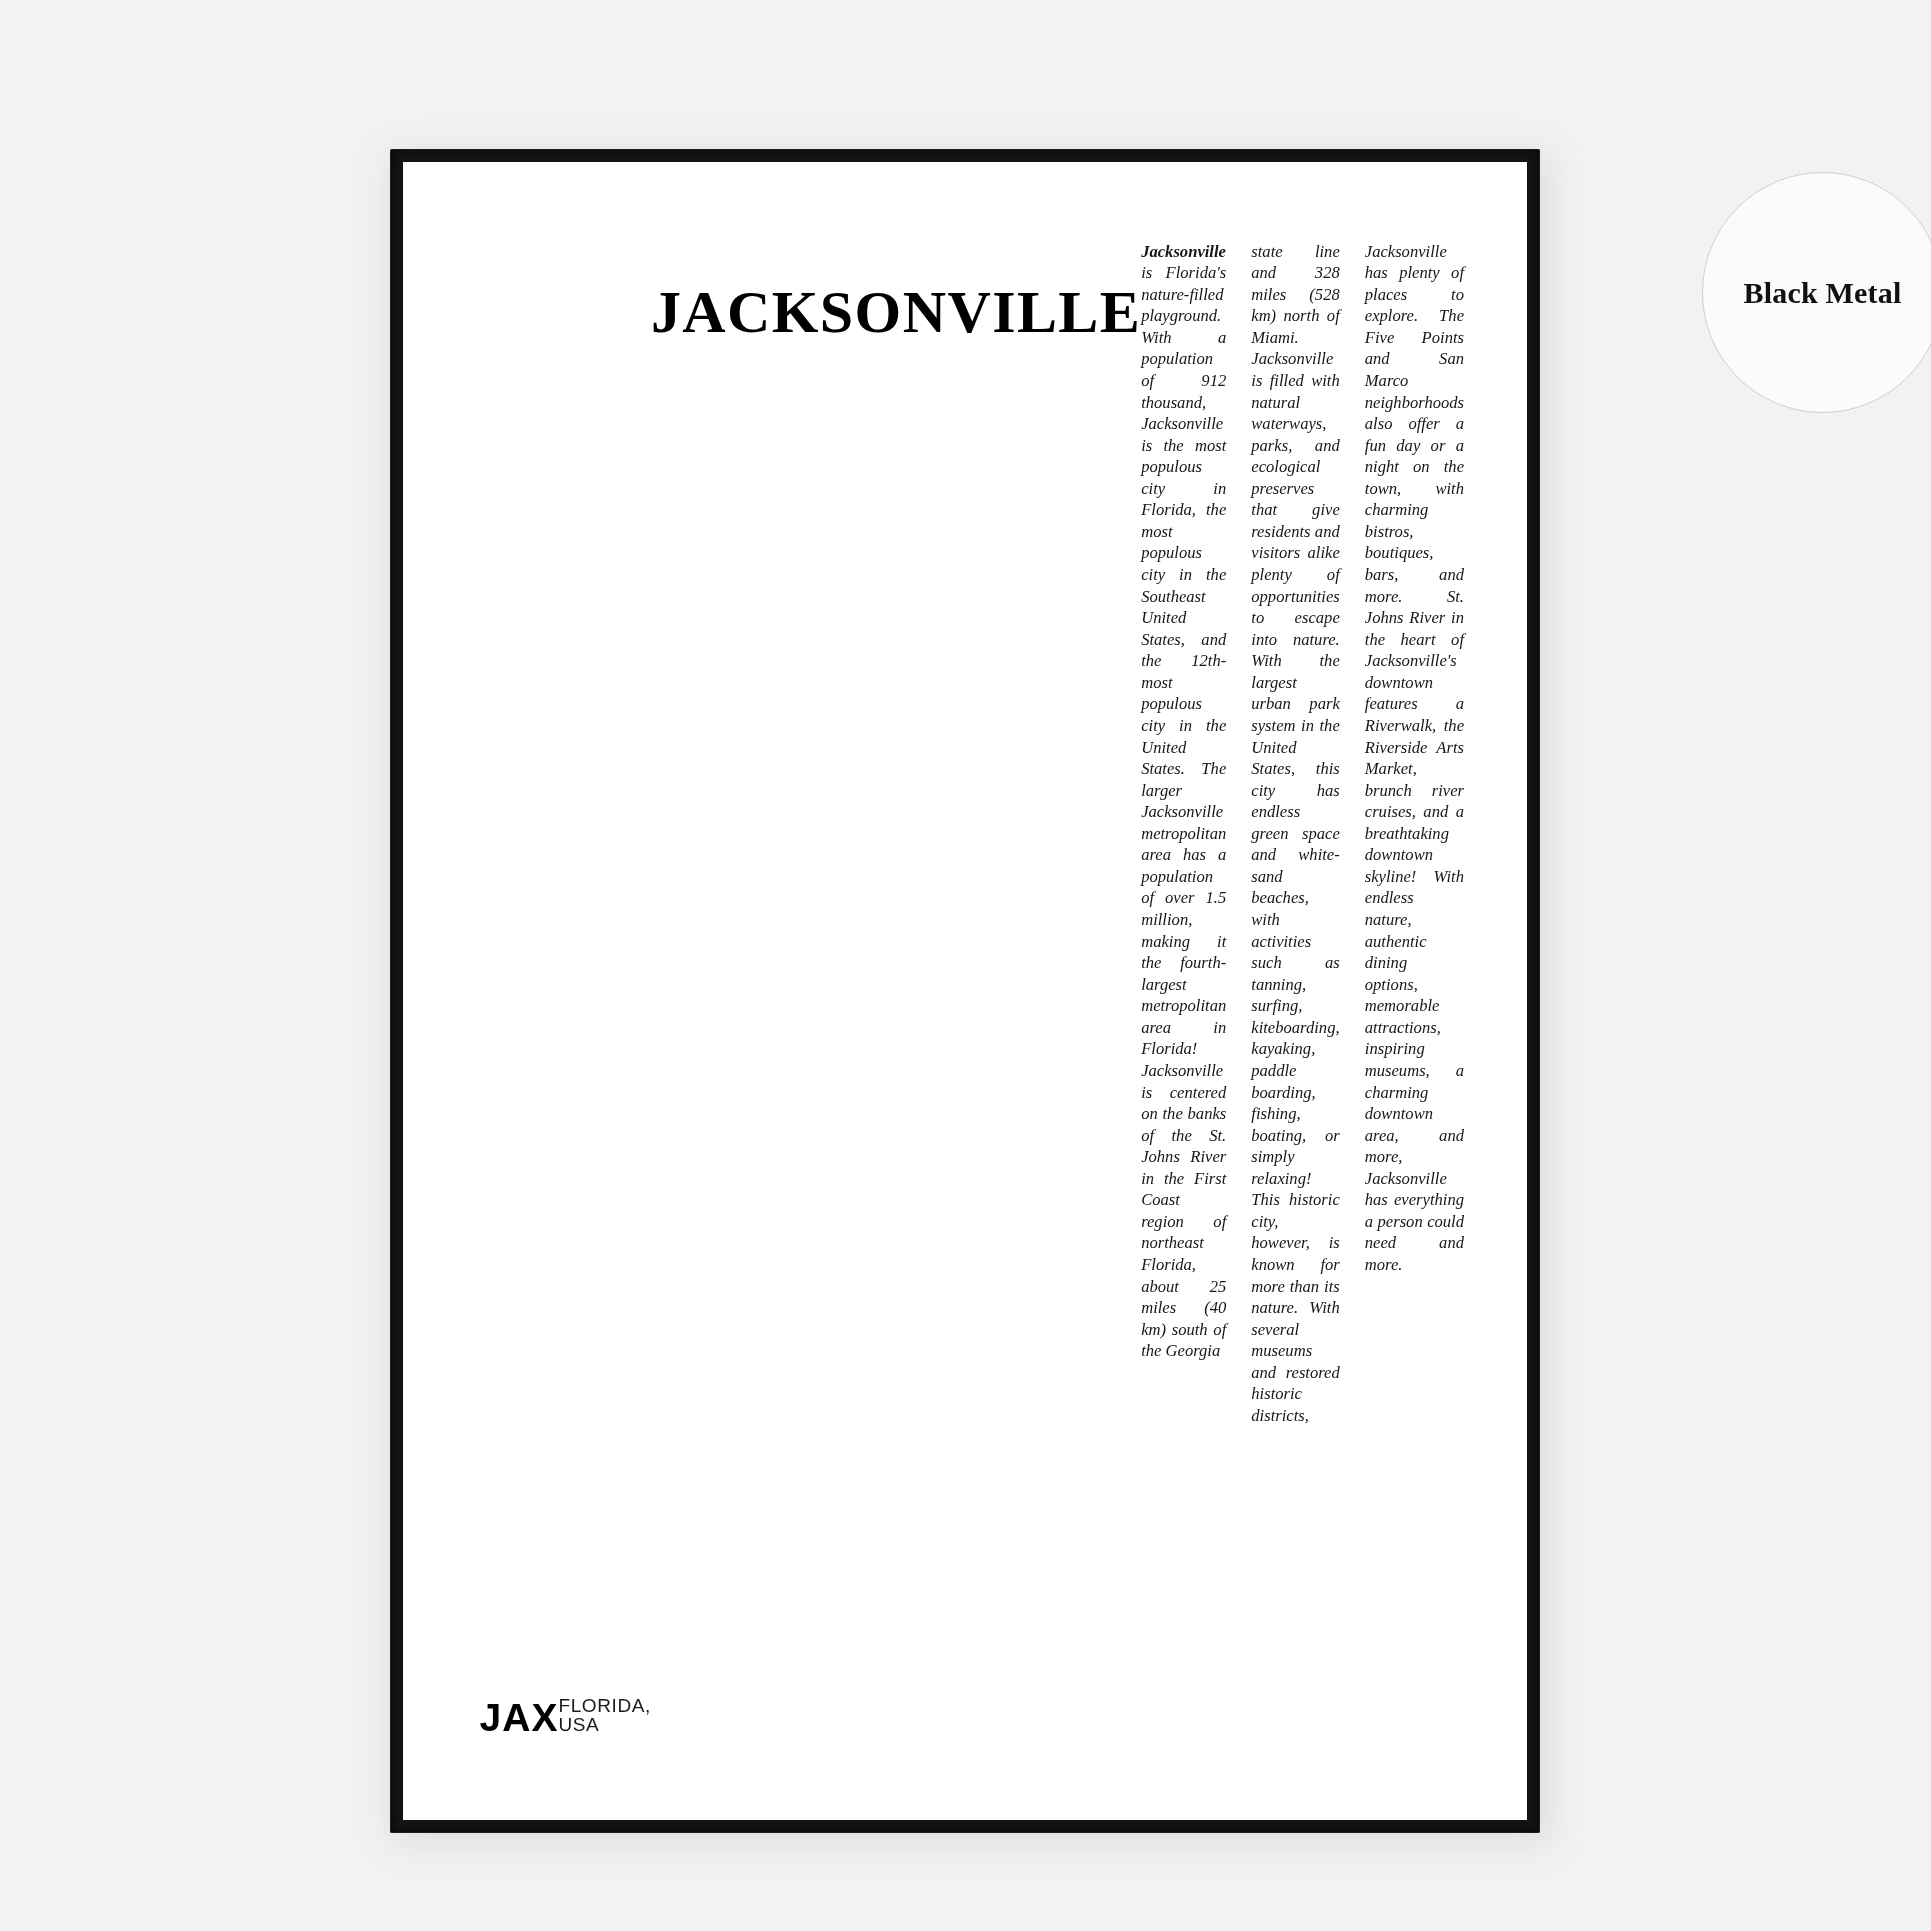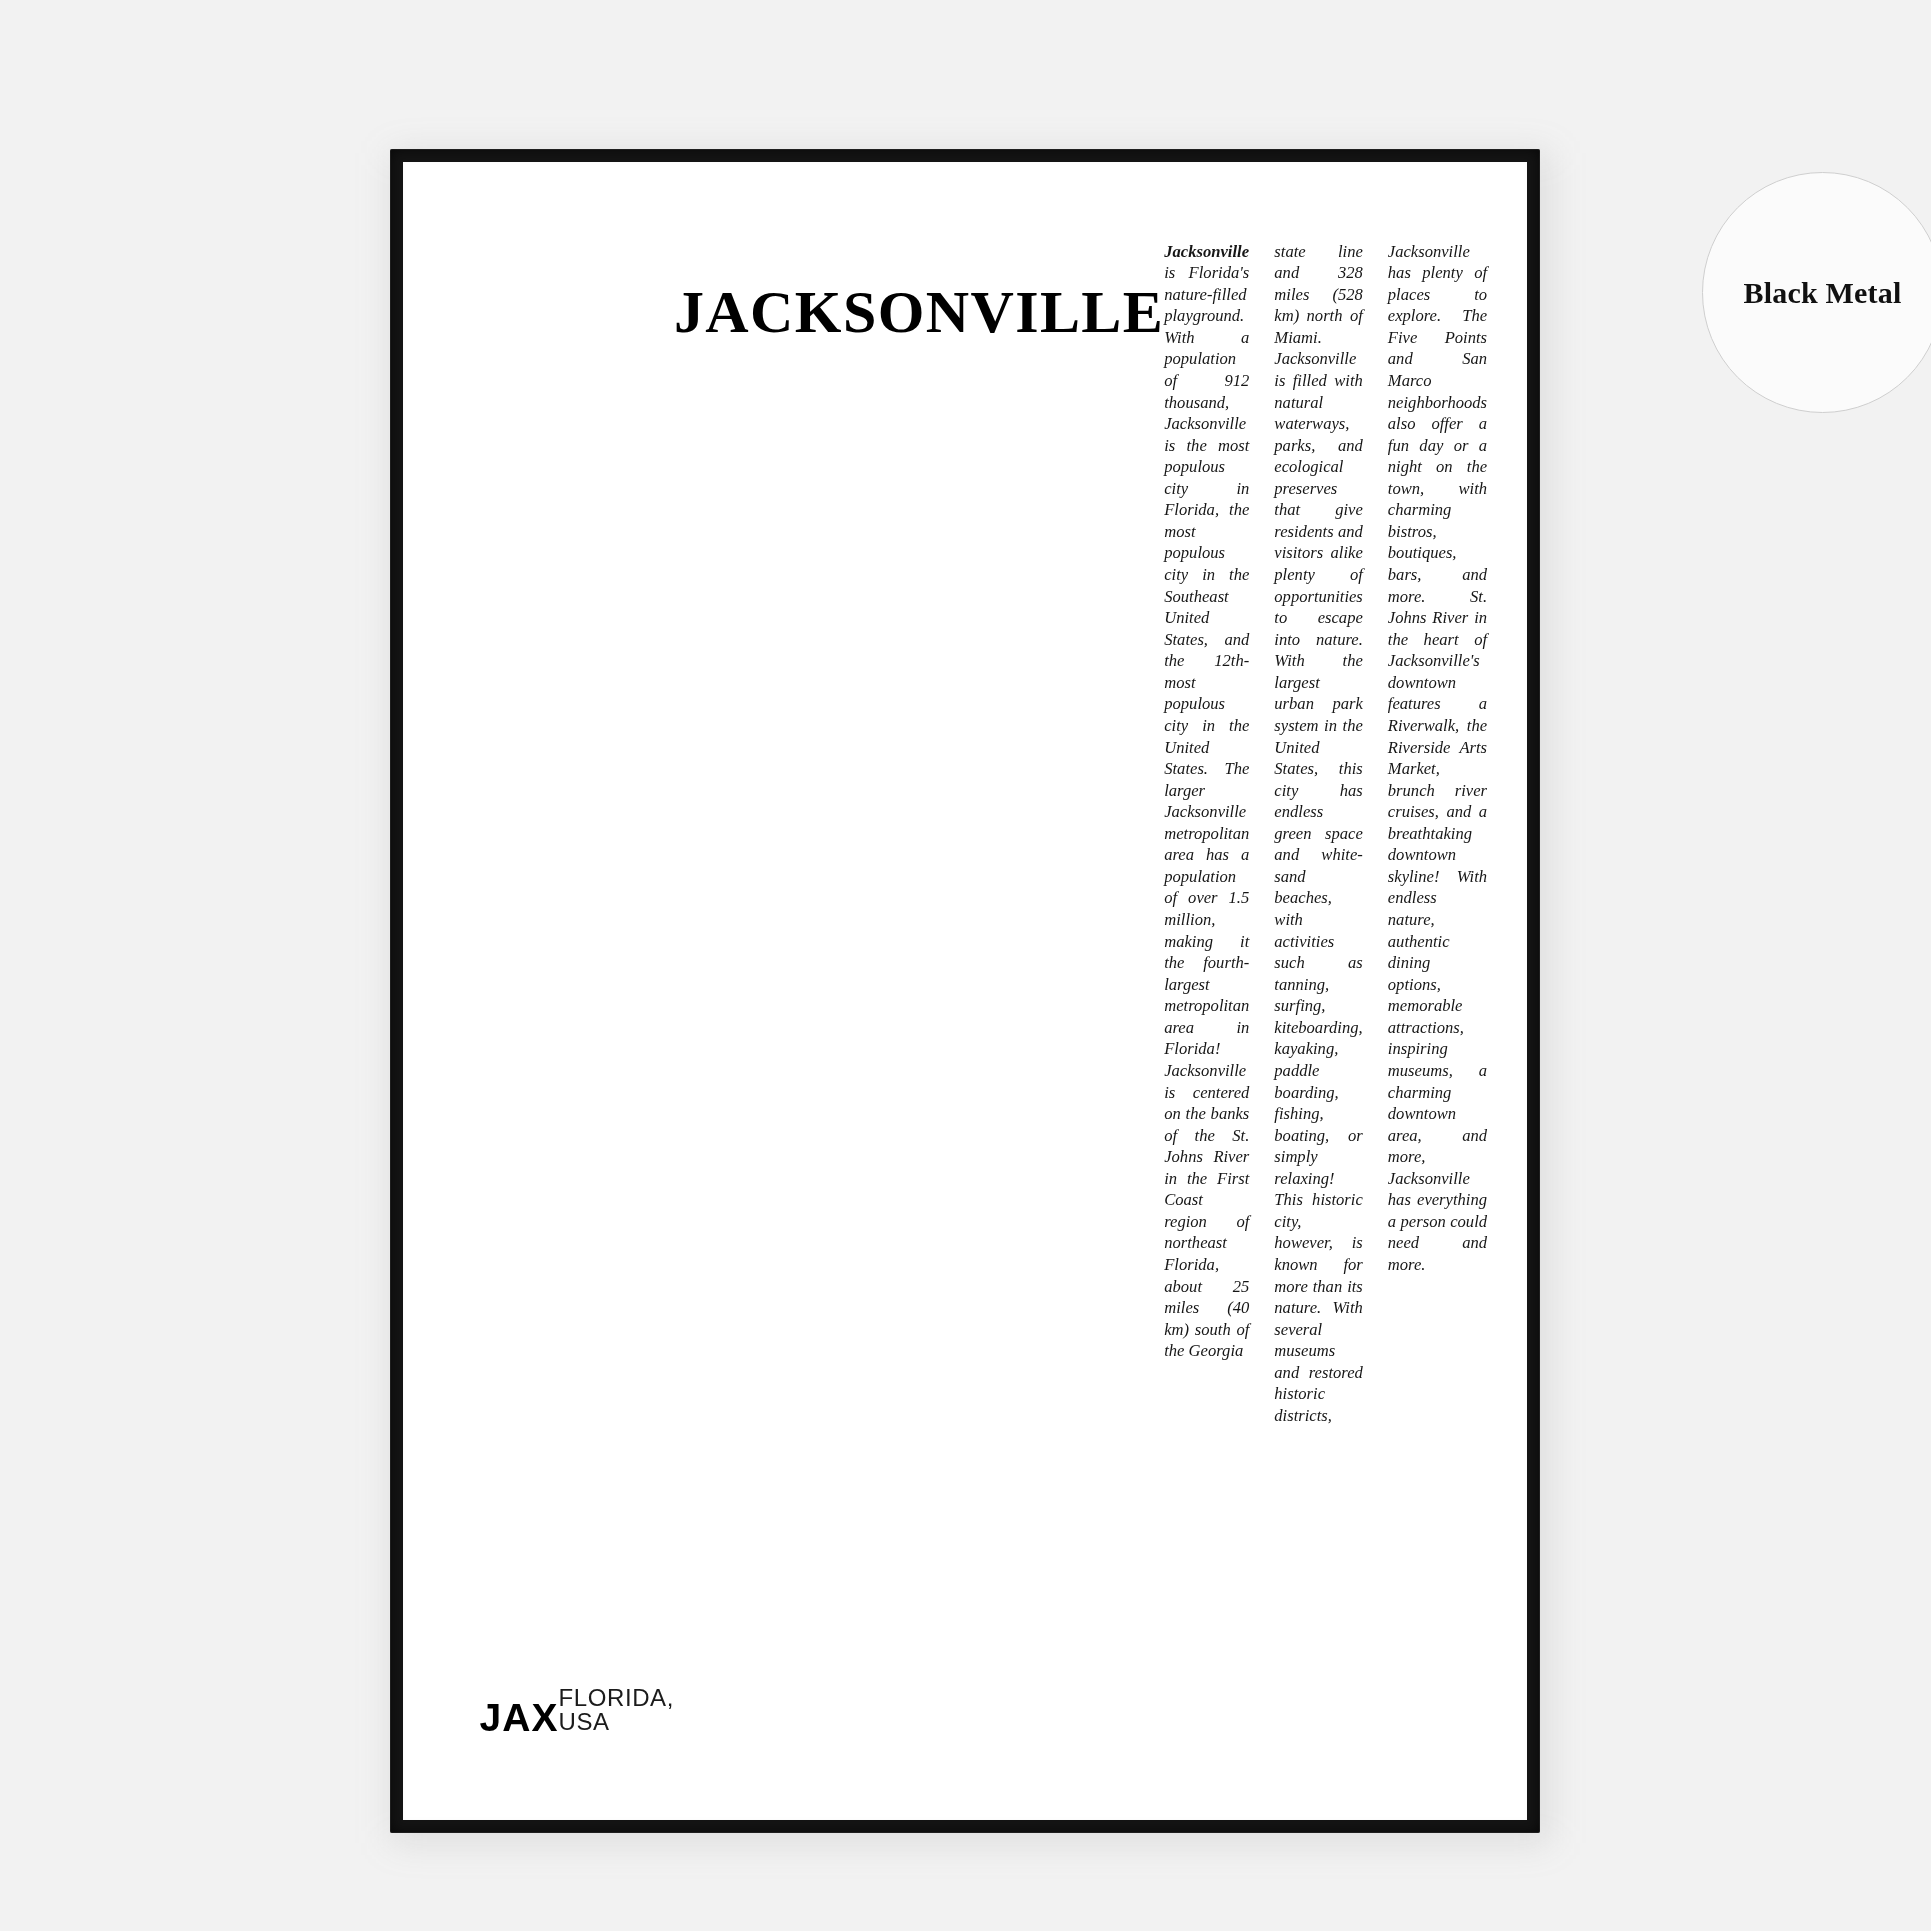--- a/index.html
+++ b/index.html
@@ -89,21 +89,21 @@
   .poster-code {
     font-family: "Liberation Sans", sans-serif;
     font-weight: bold;
     font-size: 39px;
     letter-spacing: 1px;
     color: #000000;
     line-height: 1;
   }
   .poster-region {
     font-family: "Liberation Sans", sans-serif;
-    font-size: 24px;
+    font-size: 19px;
     letter-spacing: 0.6px;
     color: #1b1b1b;
     line-height: 1;
     padding-bottom: 2.9px;
   }
 
   
   .photo {
     position: relative;
     width: 100%;

